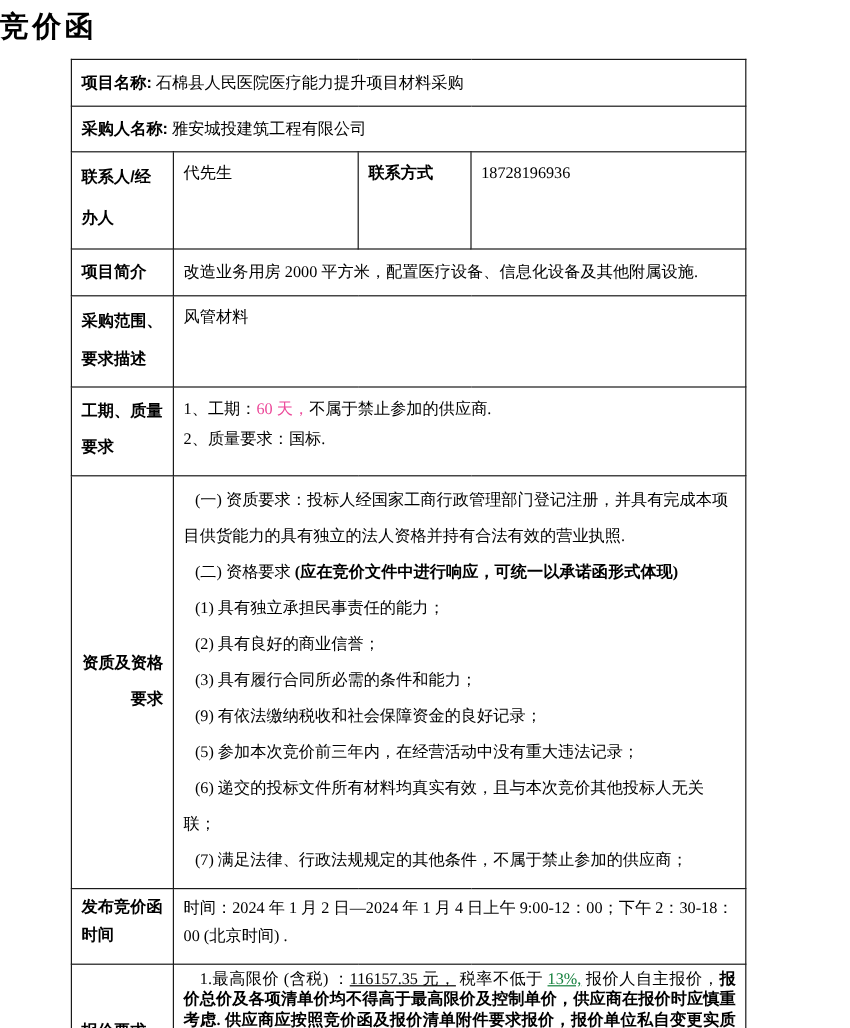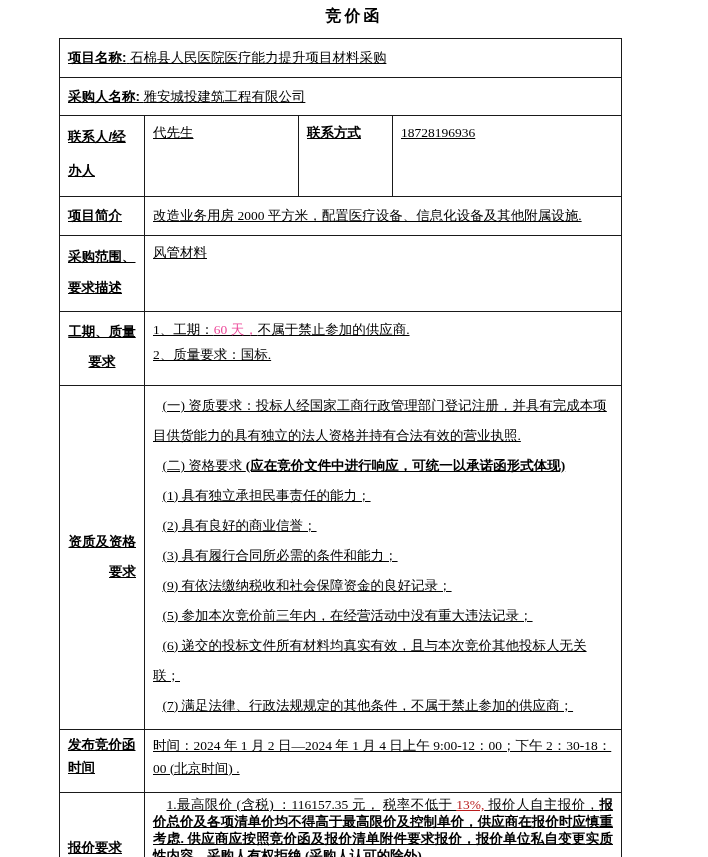--- a/index.html
+++ b/index.html
@@ -1,55 +1,55 @@
 <!DOCTYPE html>
 <html><head>
 <meta charset="utf-8">
 <style>
   html,body { margin:0; padding:0; }
   body {
     width:708px; height:857px; overflow:hidden; background:#ffffff; color:#000;
     font-family:"Liberation Serif","DejaVu Serif",serif;
   }
   .title {
-    margin:6px 0 0 0; text-align:center; font-size:16px; font-weight:bold;
+    margin:6px 0 0 0; font-size:24px; font-weight:bold;
     letter-spacing:3px; font-family:"Liberation Sans","DejaVu Sans",sans-serif;
   }
   .intro {
     margin:12px 62px 0 63px; font-size:15px; line-height:22.5px;
     text-indent:2em; text-align:justify;
   }
   table.doc {
     margin:11px 0 0 59px; width:562px; border-collapse:collapse; table-layout:fixed;
   }
   td {
     border:1.5px solid #1a1a1a; box-sizing:border-box; vertical-align:top;
-    padding:8px 8px; font-size:13.5px; line-height:1.6; overflow:hidden;text-decoration:underline;
+    padding:8px 8px; font-size:13.5px; line-height:1.6; overflow:hidden;
   }
   .lbl {
     font-family:"Liberation Sans","DejaVu Sans",sans-serif;
     font-weight:bold; font-size:13.5px;
   }
   .vmid { vertical-align:middle; }
   .lblcell-wide   { line-height:34px; padding-top:4px; }
   .lblcell-scope  { line-height:31px; padding-top:5px; }
-  .lblcell-sched  { line-height:30px; padding-top:5px; text-align:center; }
+  .lblcell-sched  { line-height:30px; padding-top:5px; }
   .lblcell-qual   { line-height:30px; text-align:right; }
   .lblcell-rel    { line-height:23px; padding-top:3px;margin-top:40px; }
   .cell-top       { padding-top:6px; }
   .qualcell       { line-height:30px; padding-top:5px; }
   .qualcell p     { margin:0; text-indent:0.7em; }
   .relcell        { line-height:23px; padding-top:4px; }
   .quotecell      { line-height:17px; padding-top:3px; text-align:justify; }
   .quotecell p    { margin:0; text-indent:1em; }
   .schedcell      { line-height:25px; padding-top:5px; }
   .b  { font-weight:bold; }
   .red  { color:#ec4899; }
   .u  { text-decoration:underline; margin-right:3px; }
-  .uredlink { color:#b91c1c; text-decoration:underline; }
+  .uredlink { color:#15803d; text-decoration:underline; }
   tr.r1{height:33px;} tr.r2{height:30px;} tr.r3{height:58px;}
   tr.r4{height:34px;} tr.r5{height:62px;} tr.r6{height:59px;}
   tr.r7{height:301px;} tr.r8{height:63px;} tr.r9{height:112px;}
 </style>
 </head>
 <body>
 
 <div>
 
   <h1 class="title">竞价函</h1>

